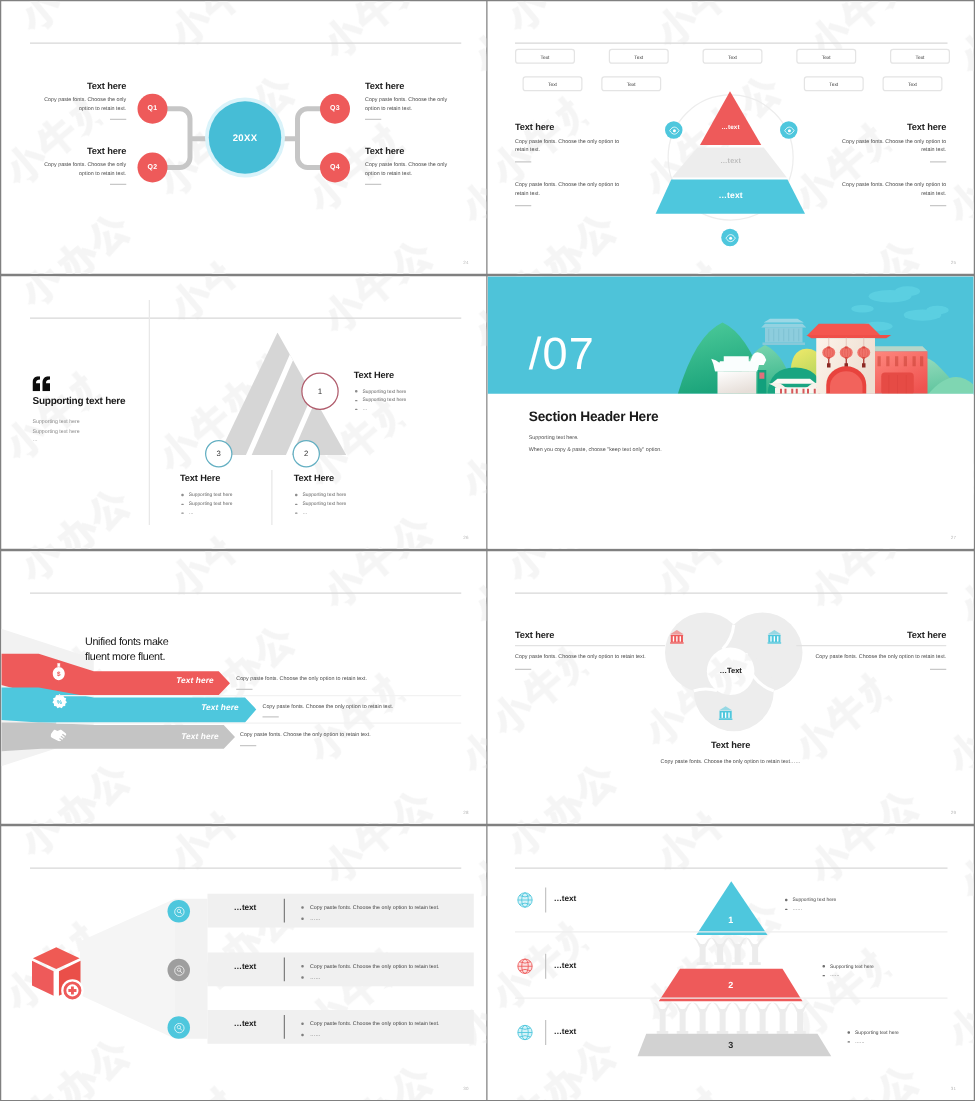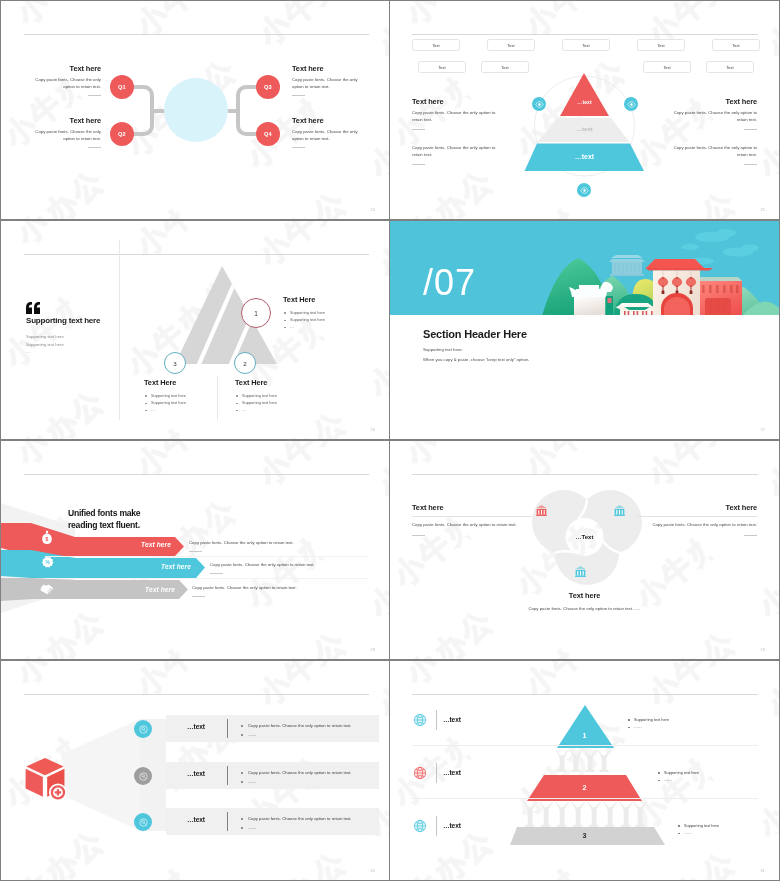--- a/index.html
+++ b/index.html
@@ -57,21 +57,21 @@
   .h3{font-size:7.4px;font-weight:700;color:#1c1c1c;letter-spacing:-.1px;}
   .bl3{margin:5px 0 0 0;padding:0;list-style:none;font-size:3.9px;color:#5e5e5e;line-height:1.85;}
   .bl3 li{position:relative;padding-left:7px;}
   .bl3 li:before{content:"";position:absolute;left:1px;top:3.4px;width:1.5px;height:1.5px;background:#8d8d8d;border-radius:50%;}
   
   .s4num{position:absolute;left:33px;top:44px;font-size:36px;font-weight:300;color:#fff;letter-spacing:1px;line-height:1;}
   .s4h{position:absolute;left:33px;top:107px;font-size:11px;font-weight:700;color:#1b1b1b;letter-spacing:-.2px;}
   .s4s1{position:absolute;left:33px;top:126px;font-size:4.3px;color:#4d4d4d;}
   .s4s2{position:absolute;left:33px;top:136px;font-size:4.3px;color:#4d4d4d;}
   
-  .s5h{position:absolute;left:67px;top:66px;font-size:8.6px;font-weight:700;color:#151515;line-height:1.42;letter-spacing:-.25px;}
+  .s5h{position:absolute;left:67px;top:66px;font-size:8.6px;font-weight:400;color:#151515;line-height:1.42;letter-spacing:-.25px;}
   .s5icon{position:absolute;left:40px;}
   .s5lbl{position:absolute;font-size:6.6px;font-weight:700;font-style:italic;color:#fff;text-align:right;letter-spacing:.1px;}
   .s5txt{position:absolute;width:155px;}
   .s5txt .dash{margin-top:4px;}
   .hr5{position:absolute;left:44px;width:324px;height:1px;background:#f2f2f2;}
   
   .s6c{position:absolute;left:0;width:389px;top:93px;text-align:center;font-size:6px;font-weight:700;color:#1b1b1b;}
   .s6i{position:absolute;}
   .s6blk{position:absolute;width:120px;}
   .hl6{height:1px;background:#e2e2e2;margin-top:4px;}
@@ -128,20 +128,23 @@
   <svg class="s1svg" width="388" height="218" style="position:absolute;left:0;top:0;">
     <g fill="none" stroke="#c6c6c6" stroke-width="4" stroke-linecap="butt">
       <path d="M131 86 h12 a8 8 0 0 1 8 8 v31 a8 8 0 0 1 -8 8 h-12"></path>
       <path d="M151 110 h14"></path>
       <path d="M257 86 h-12 a8 8 0 0 0 -8 8 v31 a8 8 0 0 0 8 8 h12"></path>
       <path d="M237 110 h-14"></path>
     </g>
   </svg>
 
   <div class="ring"></div>
+  <div class="bigcirc">
+    <span>20XX</span>
+  </div>
 
   <div class="circ q q1">
         <span>Q1</span>
       </div>
   <div class="circ q q2">
         <span>Q2</span>
       </div>
   <div class="circ q q3">
         <span>Q3</span>
       </div>
@@ -529,21 +532,21 @@
   <svg class="rib" width="388" height="218" style="position:absolute;left:0;top:0;">
 
     <path d="M0 62 L74 86 L74 148 L0 172z" fill="#f2f2f2"></path>
     <path d="M0 82 L30 82 L74 96 L174 96 L183 105.5 L174 115 L30 115 L0 107z" fill="#ee5a5a"></path>
     <path d="M0 109 L30 109 L74 117 L195 117 L204 126.5 L195 137 L30 137 L0 135z" fill="#4ec7dd"></path>
     <path d="M0 137 L32 137 L74 139 L178 139 L187 148.5 L178 158 L32 158 L0 160z" fill="#c4c4c4"></path>
   </svg>
 
   <div class="s5h">
     <div>Unified fonts make</div>
-    <div>reading text fluent.</div>
+    <div>fluent more fluent.</div>
   </div>
 
   <div class="s5icon" style="top:89px;left:40px;">
     <svg viewBox="0 0 26 32" width="12" height="15">
           <path d="M10 1.2h6l-1.3 1.4 1.4 1.4-1.4 1.4 1.3 1.6h-6l1.3-1.6-1.4-1.4 1.4-1.4z" fill="#fff"></path>
           <path d="M13 7.6c5.6 0 10.4 5 10.4 11.4 0 6.3-4.2 11.3-10.4 11.3S2.6 25.3 2.6 19c0-6.4 4.8-11.4 10.4-11.4z" fill="#fff"></path>
           <text x="13" y="24" font-size="11" font-weight="700" text-anchor="middle" fill="#ee5a5a" font-family="Liberation Sans, sans-serif">$</text>
         </svg>
   </div>
   <div class="s5icon" style="top:114px;left:40px;">

